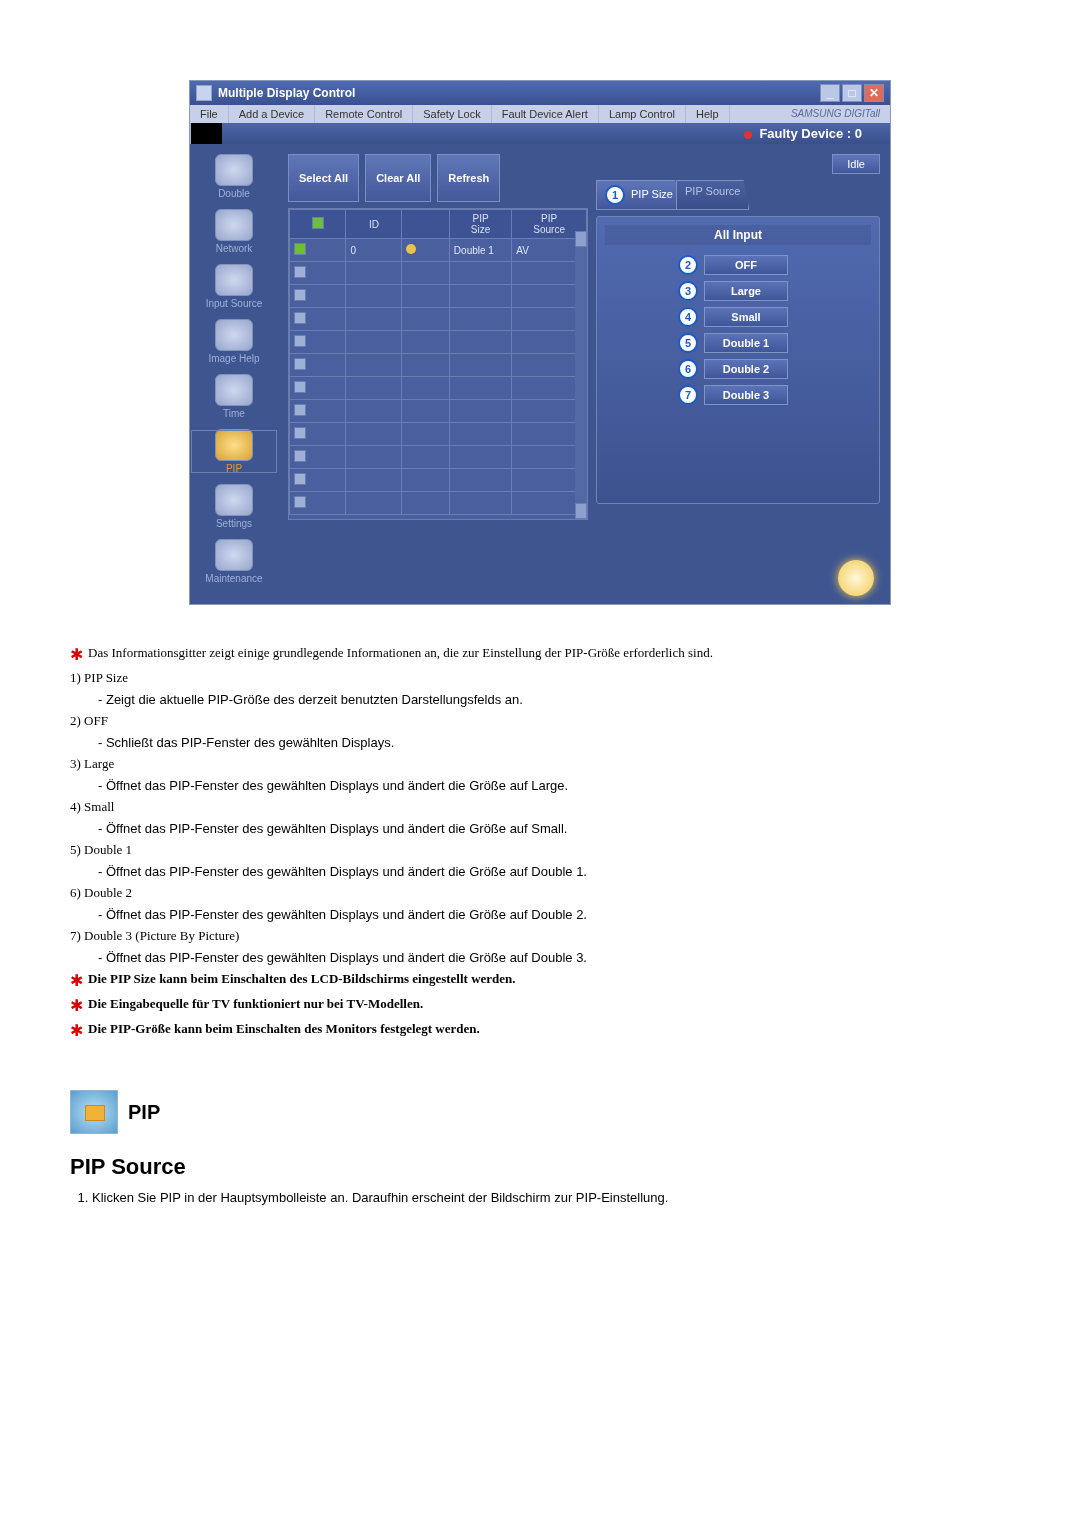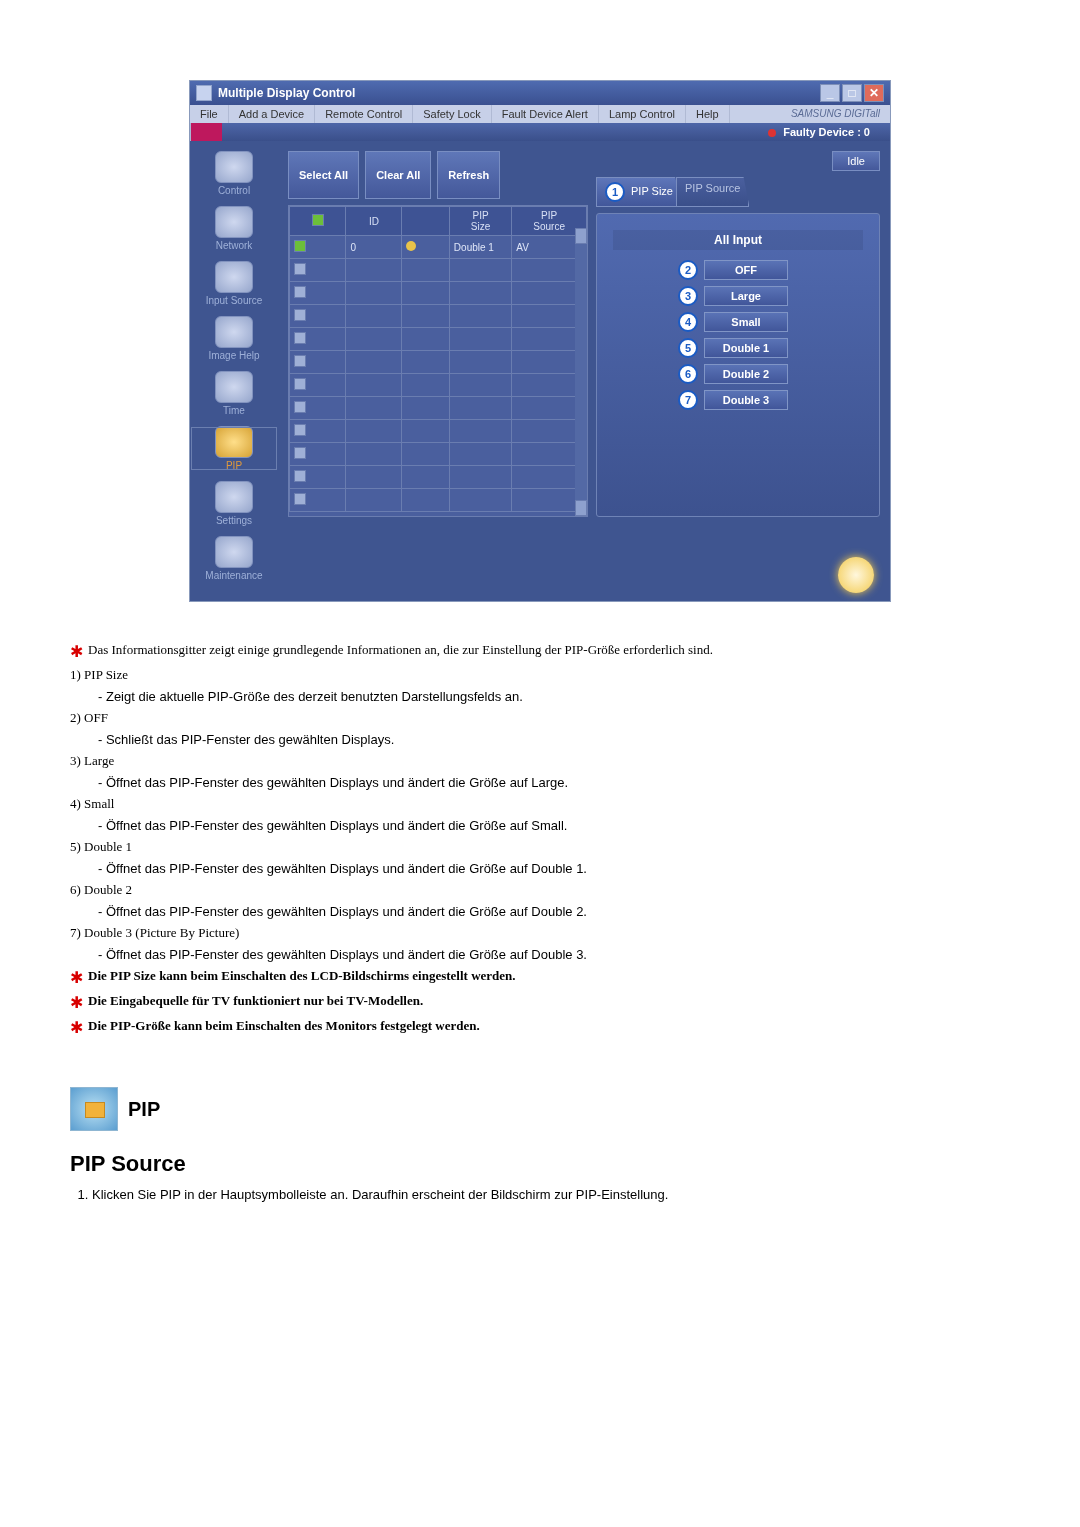--- a/index.html
+++ b/index.html
@@ -12,21 +12,21 @@
 .page {
   width: 1080px;
   margin: 0 auto;
   padding: 80px 70px 200px 70px;
   box-sizing: border-box;
 }
 .app-window {
   width: 700px;
   margin: 0 auto 40px auto;
   border: 1px solid #8899bb;
-  background: #be185d;
+  background: #000000;
   box-shadow: 0 0 0 1px #aab7d4 inset;
 }
 .title-bar {
   background: linear-gradient(#4f6bb0, #3a5090);
   color: #ffffff;
   font-size: 12px;
   font-weight: bold;
   padding: 3px 6px;
   display: flex;
   align-items: center;
@@ -64,22 +64,22 @@
 .menubar .brand {
   color: #5a6b95;
   font-style: italic;
   font-size: 10px;
   padding: 3px 10px;
 }
 .statusbar {
   background: linear-gradient(#4e66a8, #3a4f8a);
   color: #fff;
   text-align: right;
-  padding: 3px 20px;
-  font-size: 11px;
+  padding: 3px 28px;
+  font-size: 13px;
   font-weight: bold;
   position: relative;
   margin-left: 32px;
 }
 .status-dot {
   display: inline-block;
   width: 8px; height: 8px; border-radius: 50%;
   background: #d33;
   margin-right: 4px;
   vertical-align: middle;
@@ -190,21 +190,21 @@
   font-size: 11px;
   text-align: center;
   line-height: 16px;
   margin-right: 6px;
   vertical-align: middle;
 }
 .panel-box {
   background: linear-gradient(#516ab0, #3d528f);
   border: 1px solid #6f83b6;
   border-radius: 3px;
-  padding: 16px;
+  padding: 8px;
   height: 270px;
 }
 .panel-header {
   text-align: center;
   color: #fff;
   font-weight: bold;
   font-size: 12px;
   margin-bottom: 10px;
   padding: 3px;
   background: rgba(0,0,0,0.08);
@@ -318,21 +318,21 @@
     <div class="statusbar">
       <span class="status-dot"></span>
       <span>Faulty Device : 0</span>
     </div>
 
     <div class="main-area-wrap">
     <div class="main-area">
       <div class="sidebar">
         <div class="sidebar-item">
           <div class="sb-icon"></div>
-          <span class="sb-label">Control</span>
+          <span class="sb-label">Double</span>
         </div>
         <div class="sidebar-item">
           <div class="sb-icon"></div>
           <span class="sb-label">Network</span>
         </div>
         <div class="sidebar-item">
           <div class="sb-icon"></div>
           <span class="sb-label">Input Source</span>
         </div>
         <div class="sidebar-item">

